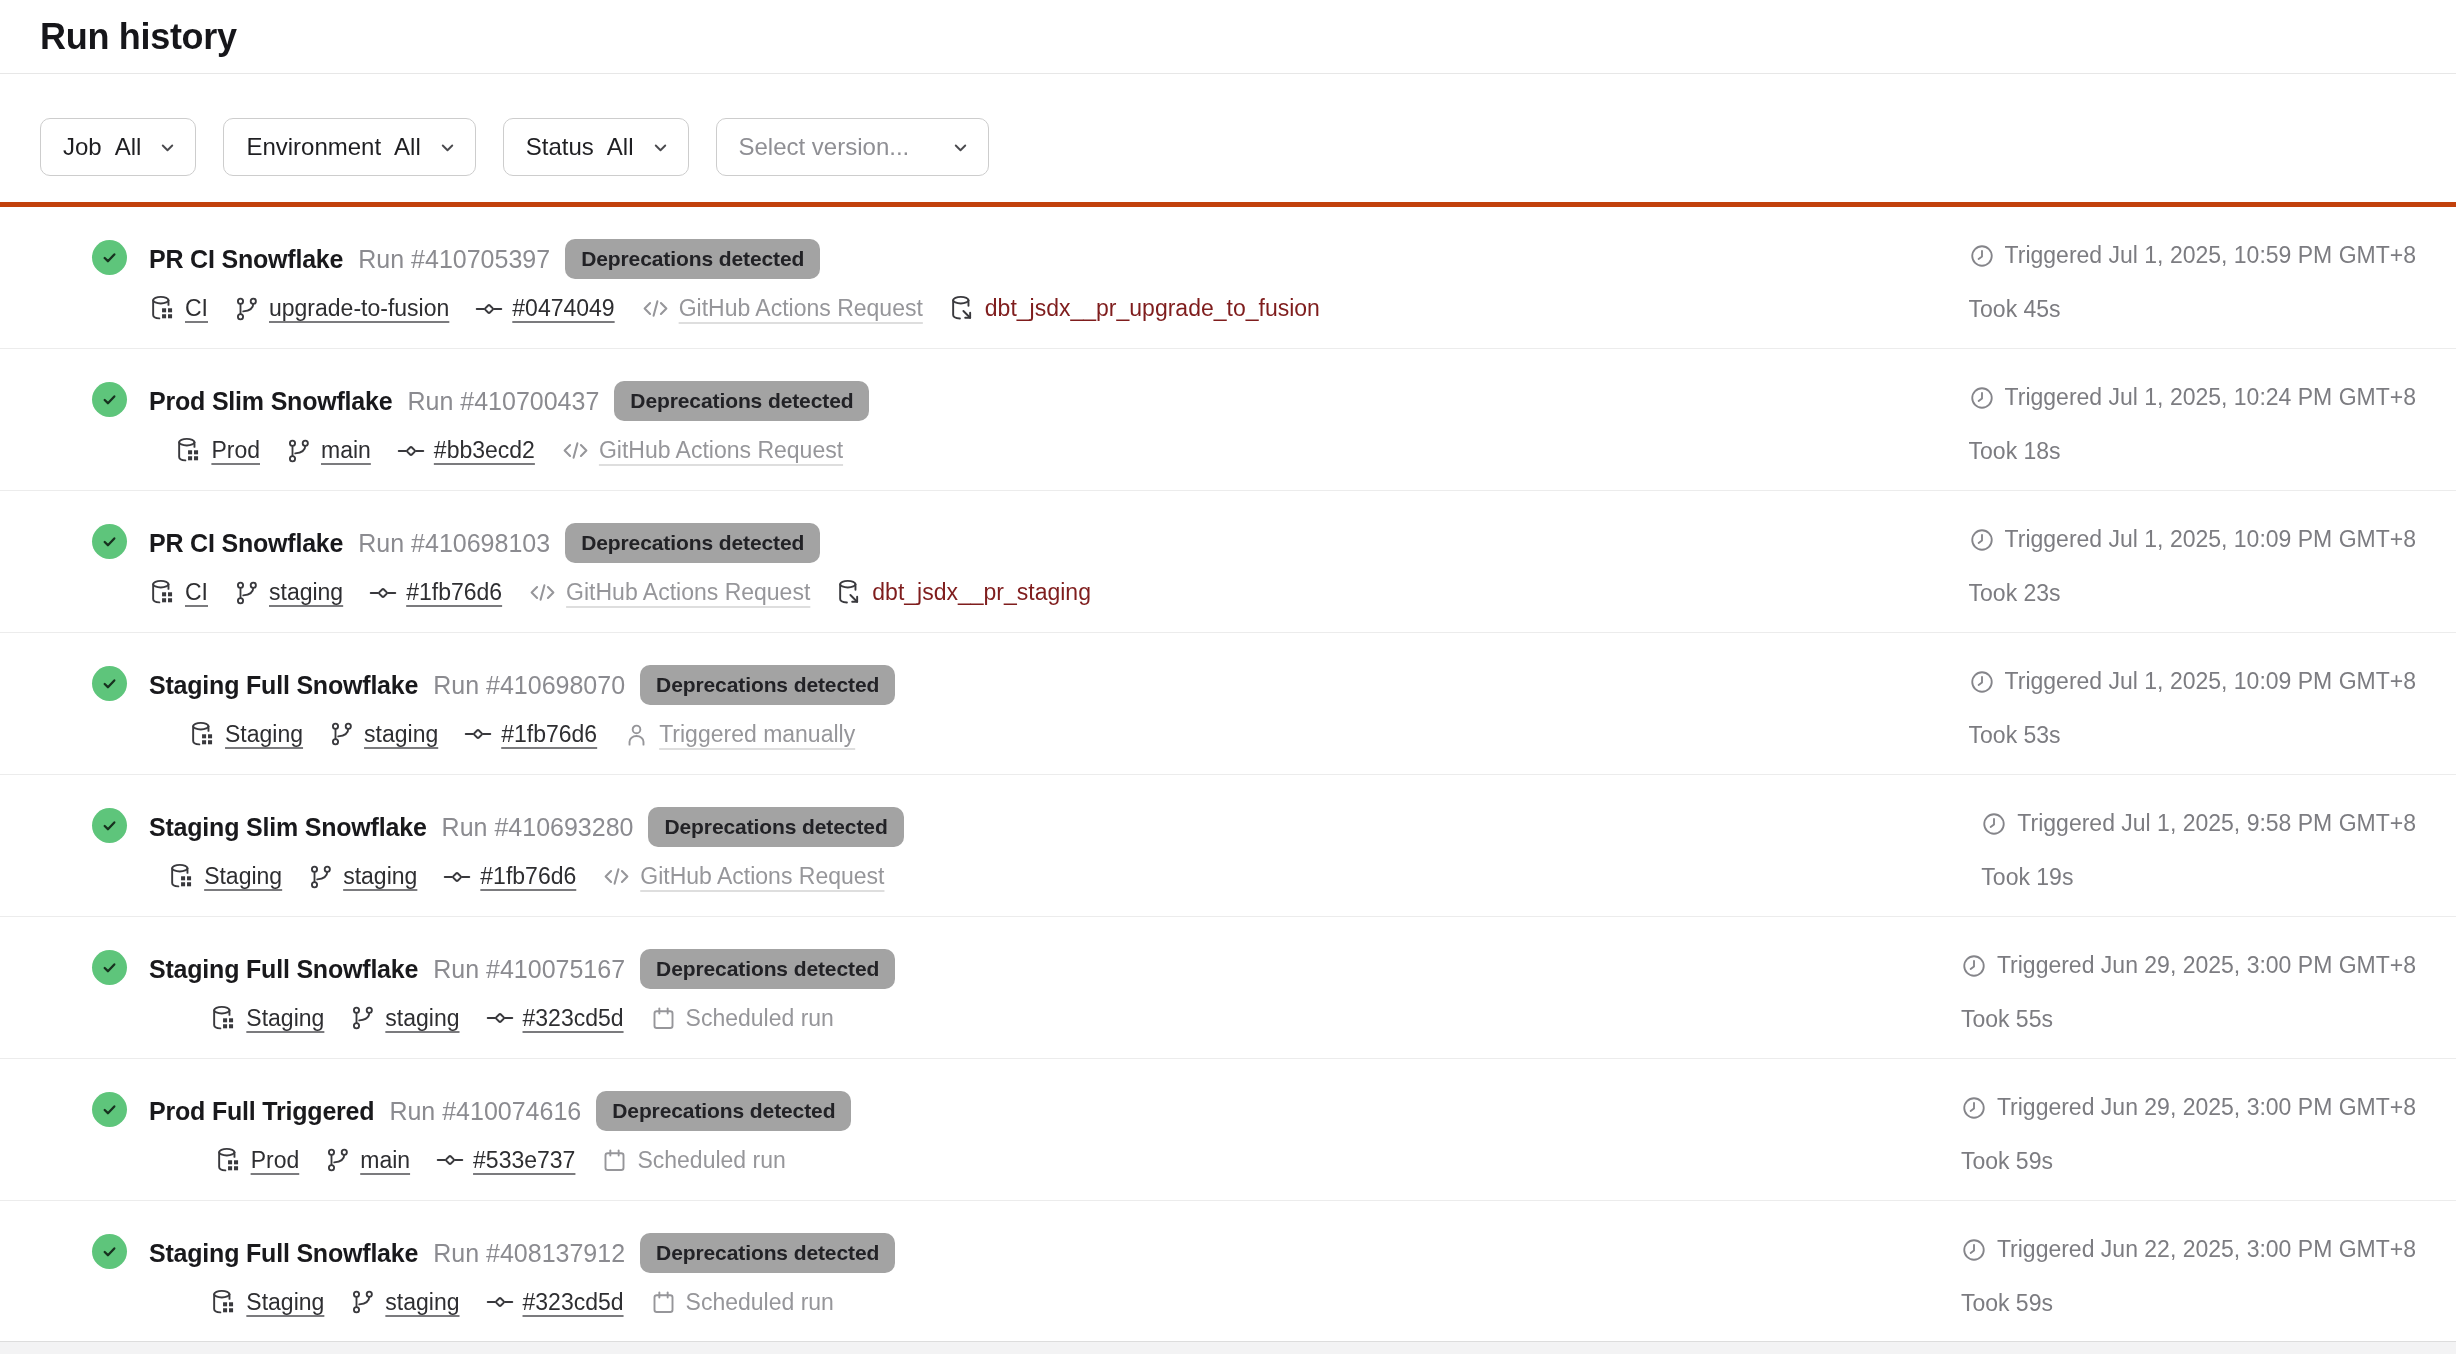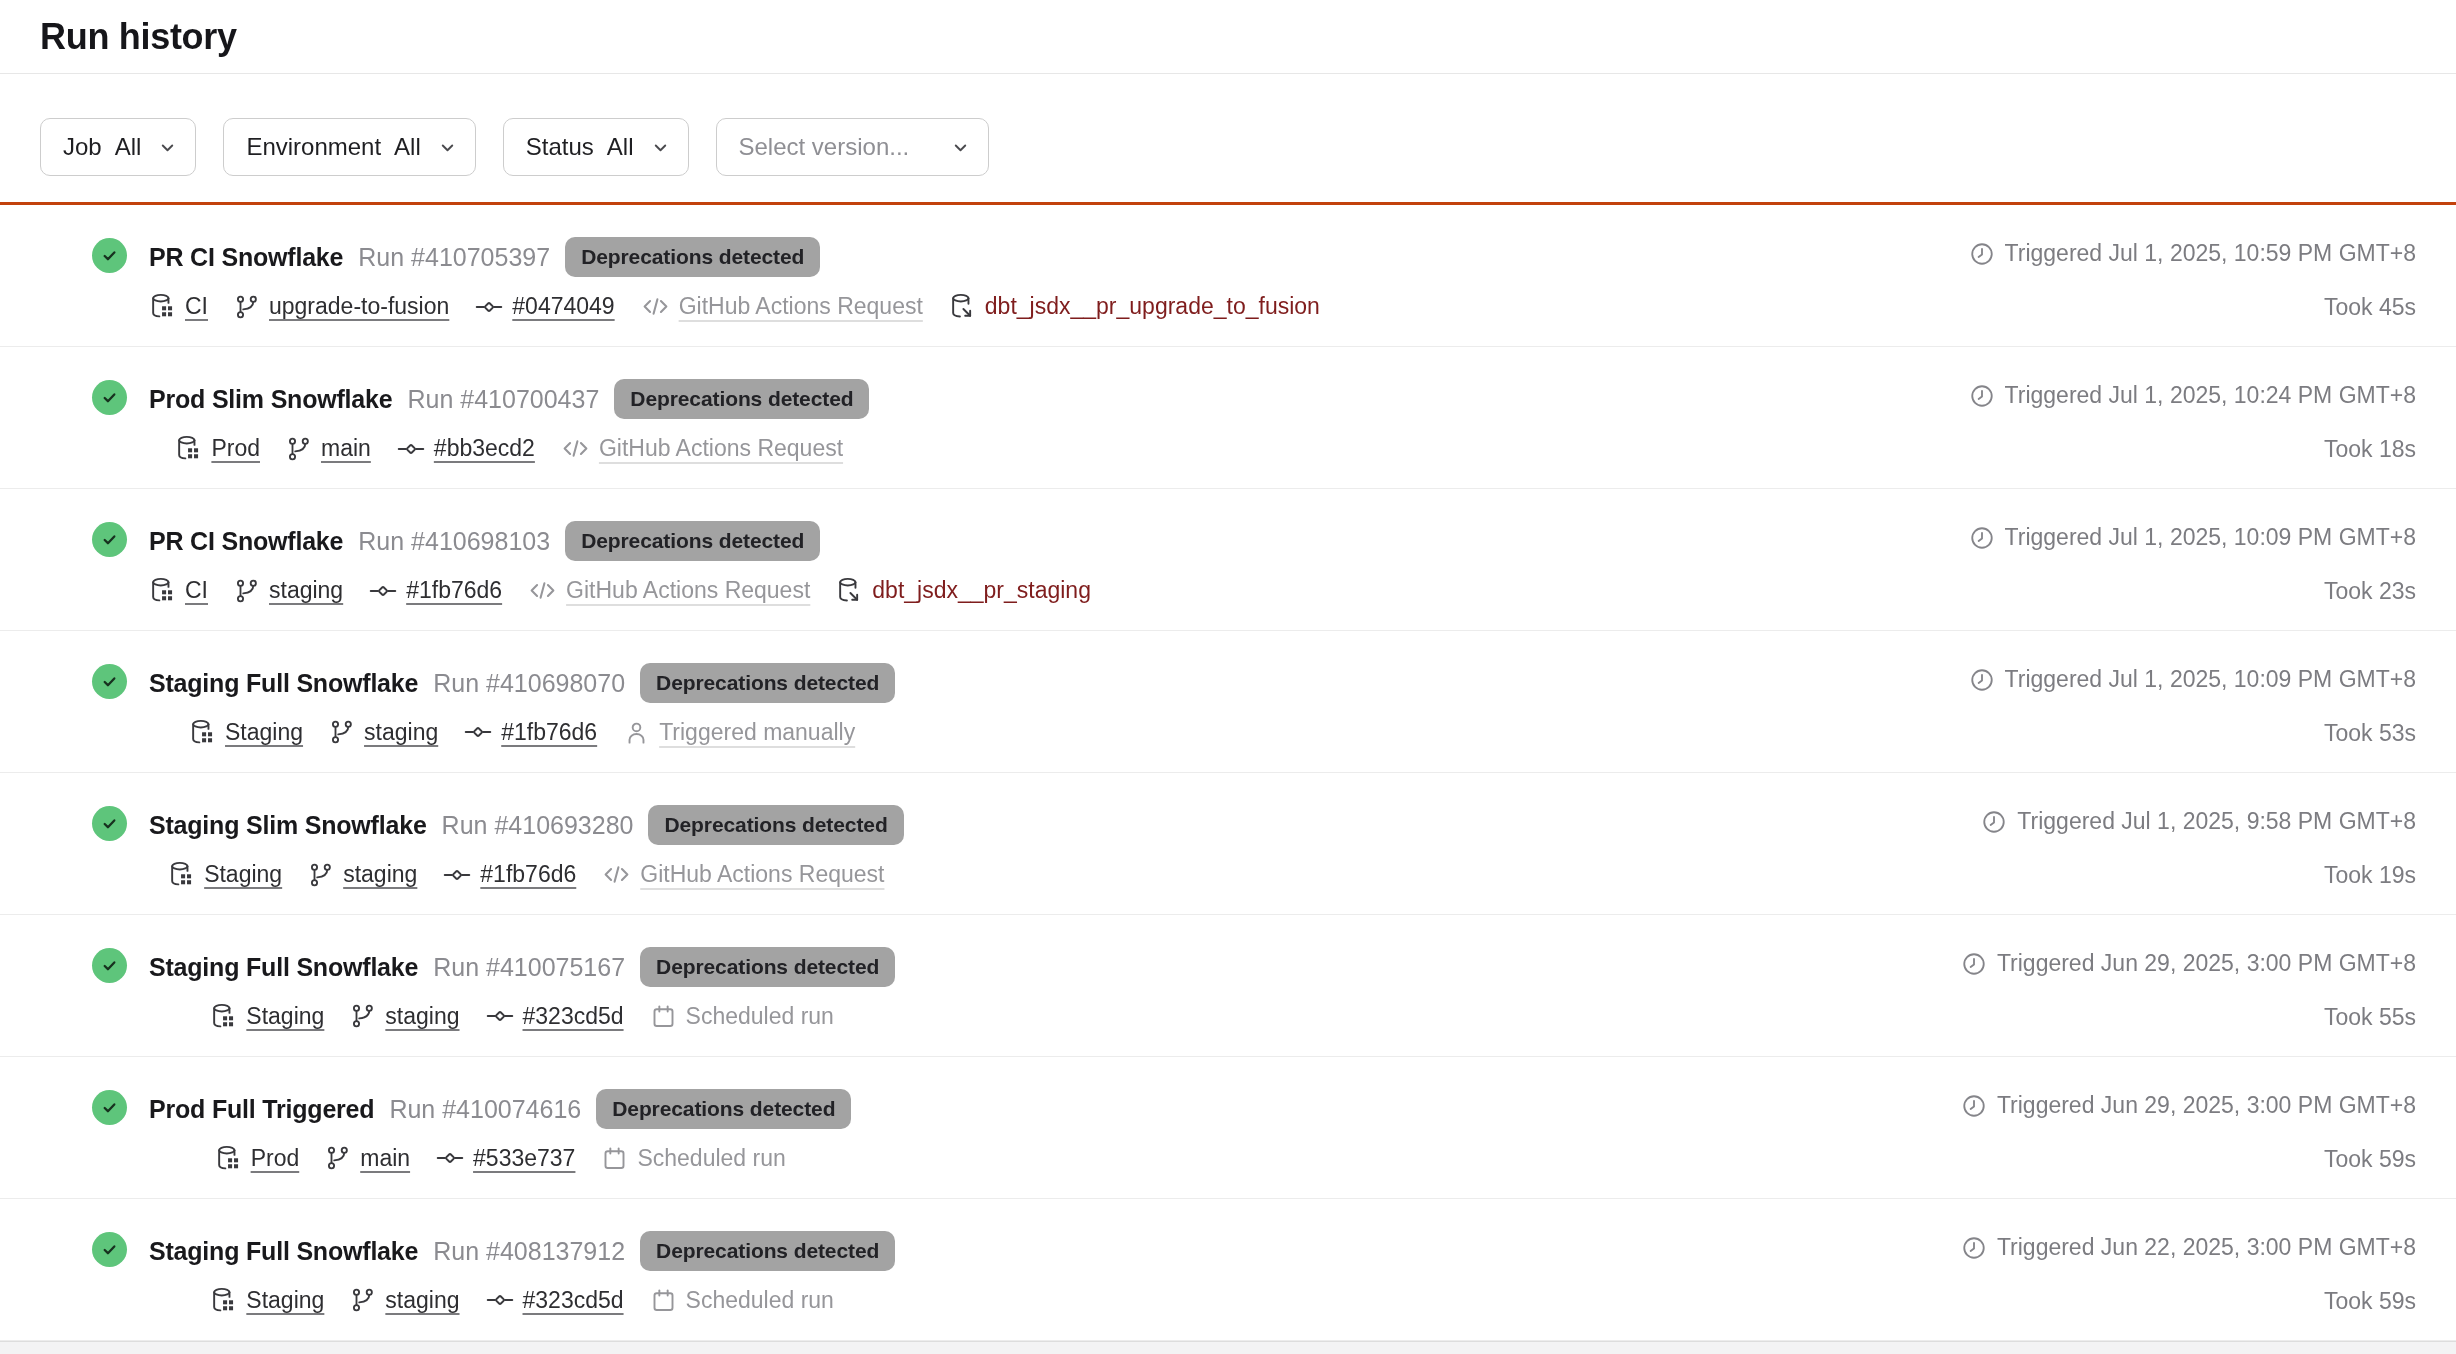--- a/index.html
+++ b/index.html
@@ -20,21 +20,21 @@
   .page-title {
     font-size: 36px;
     font-weight: 700;
     letter-spacing: -0.3px;
     color: #16161a;
   }
   .filters {
     display: flex;
     gap: 27px;
     padding: 44px 40px 26px 40px;
-    border-bottom: 3px solid #c2410c;
+    border-bottom: 5px solid #c2410c;
   }
   .filter-btn {
     height: 58px;
     border: 1.5px solid #cdcdcd;
     border-radius: 10px;
     background: #fff;
     display: flex;
     align-items: center;
     gap: 13px;
     padding: 0 18px 0 22px;
@@ -100,21 +100,21 @@
     text-decoration: underline;
     text-underline-offset: 6px;
     text-decoration-thickness: 1.5px;
     text-decoration-color: #dedede;
   }
   .job-tag-label { color: #7f1d1d; }
   .job-tag .ic { color: #39393d; }
   .run-right {
     display: flex;
     flex-direction: column;
-    align-items: flex-end;
+    align-items: flex-start;
     gap: 27px;
     padding-top: 3px;
     flex: 0 0 auto;
   }
   .triggered {
     display: flex; align-items: center; gap: 10px;
     font-size: 23px; color: #7c7c81;
   }
   .triggered .ic { display: flex; color: #85858a; }
   .took { font-size: 23px; color: #7c7c81; }

